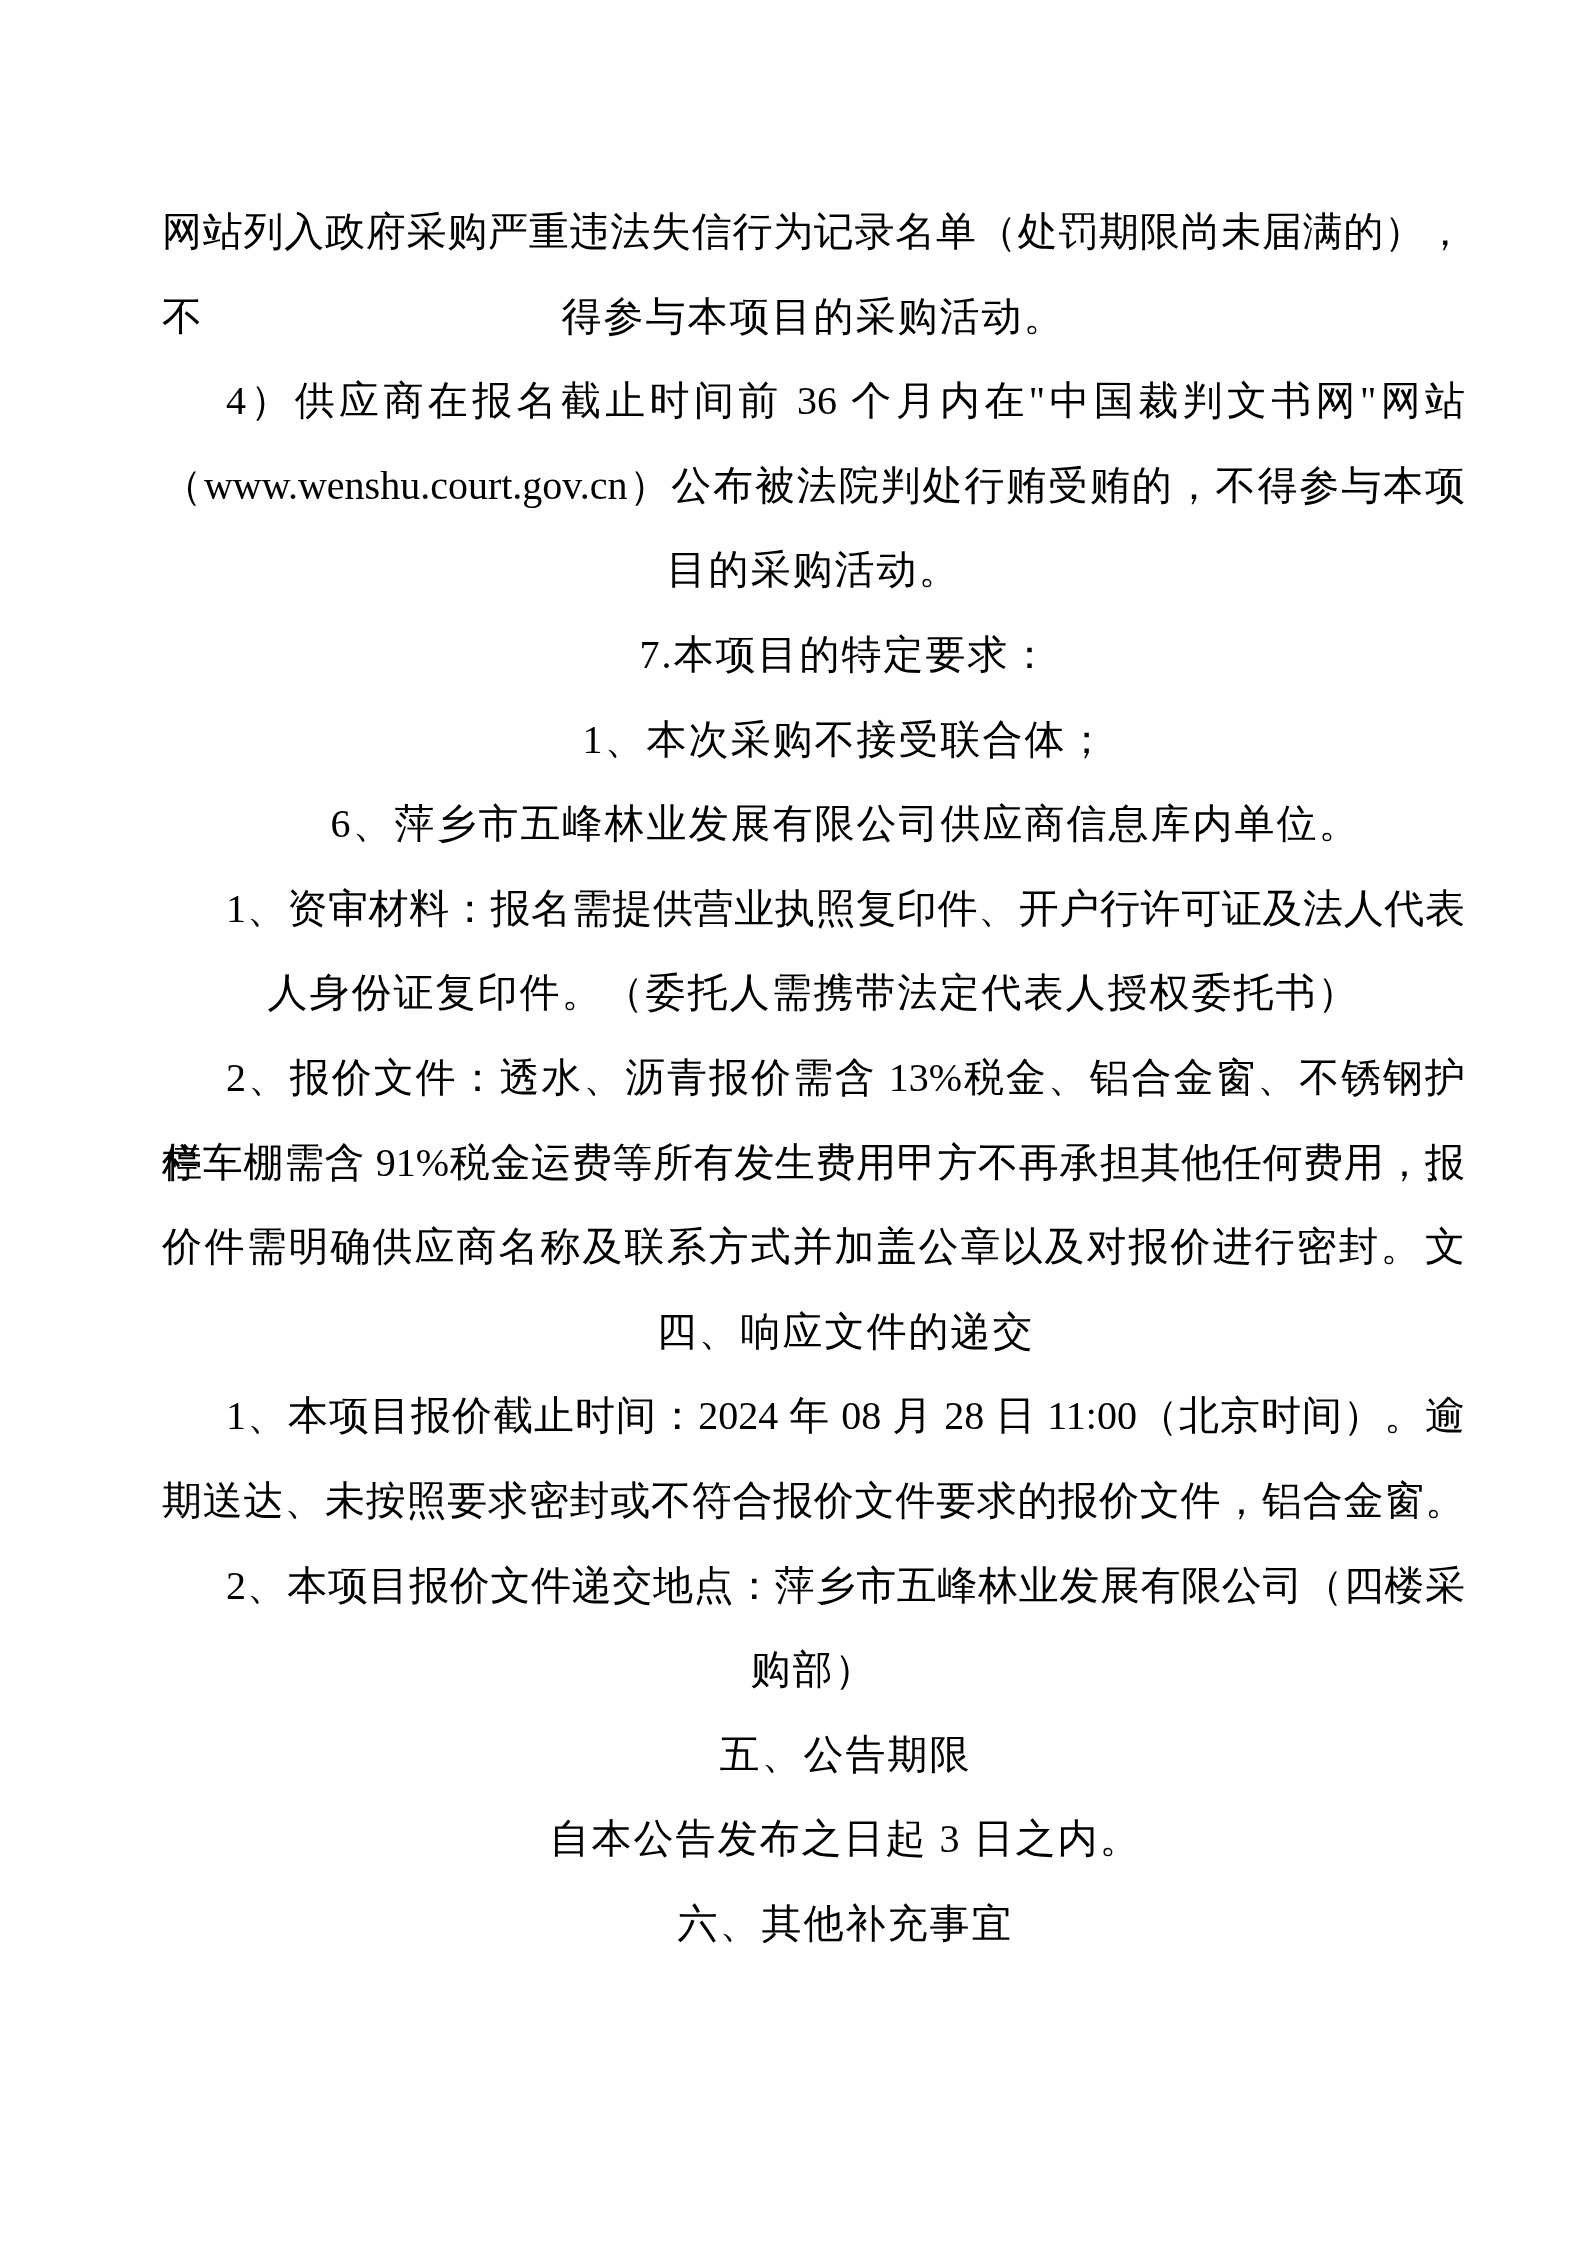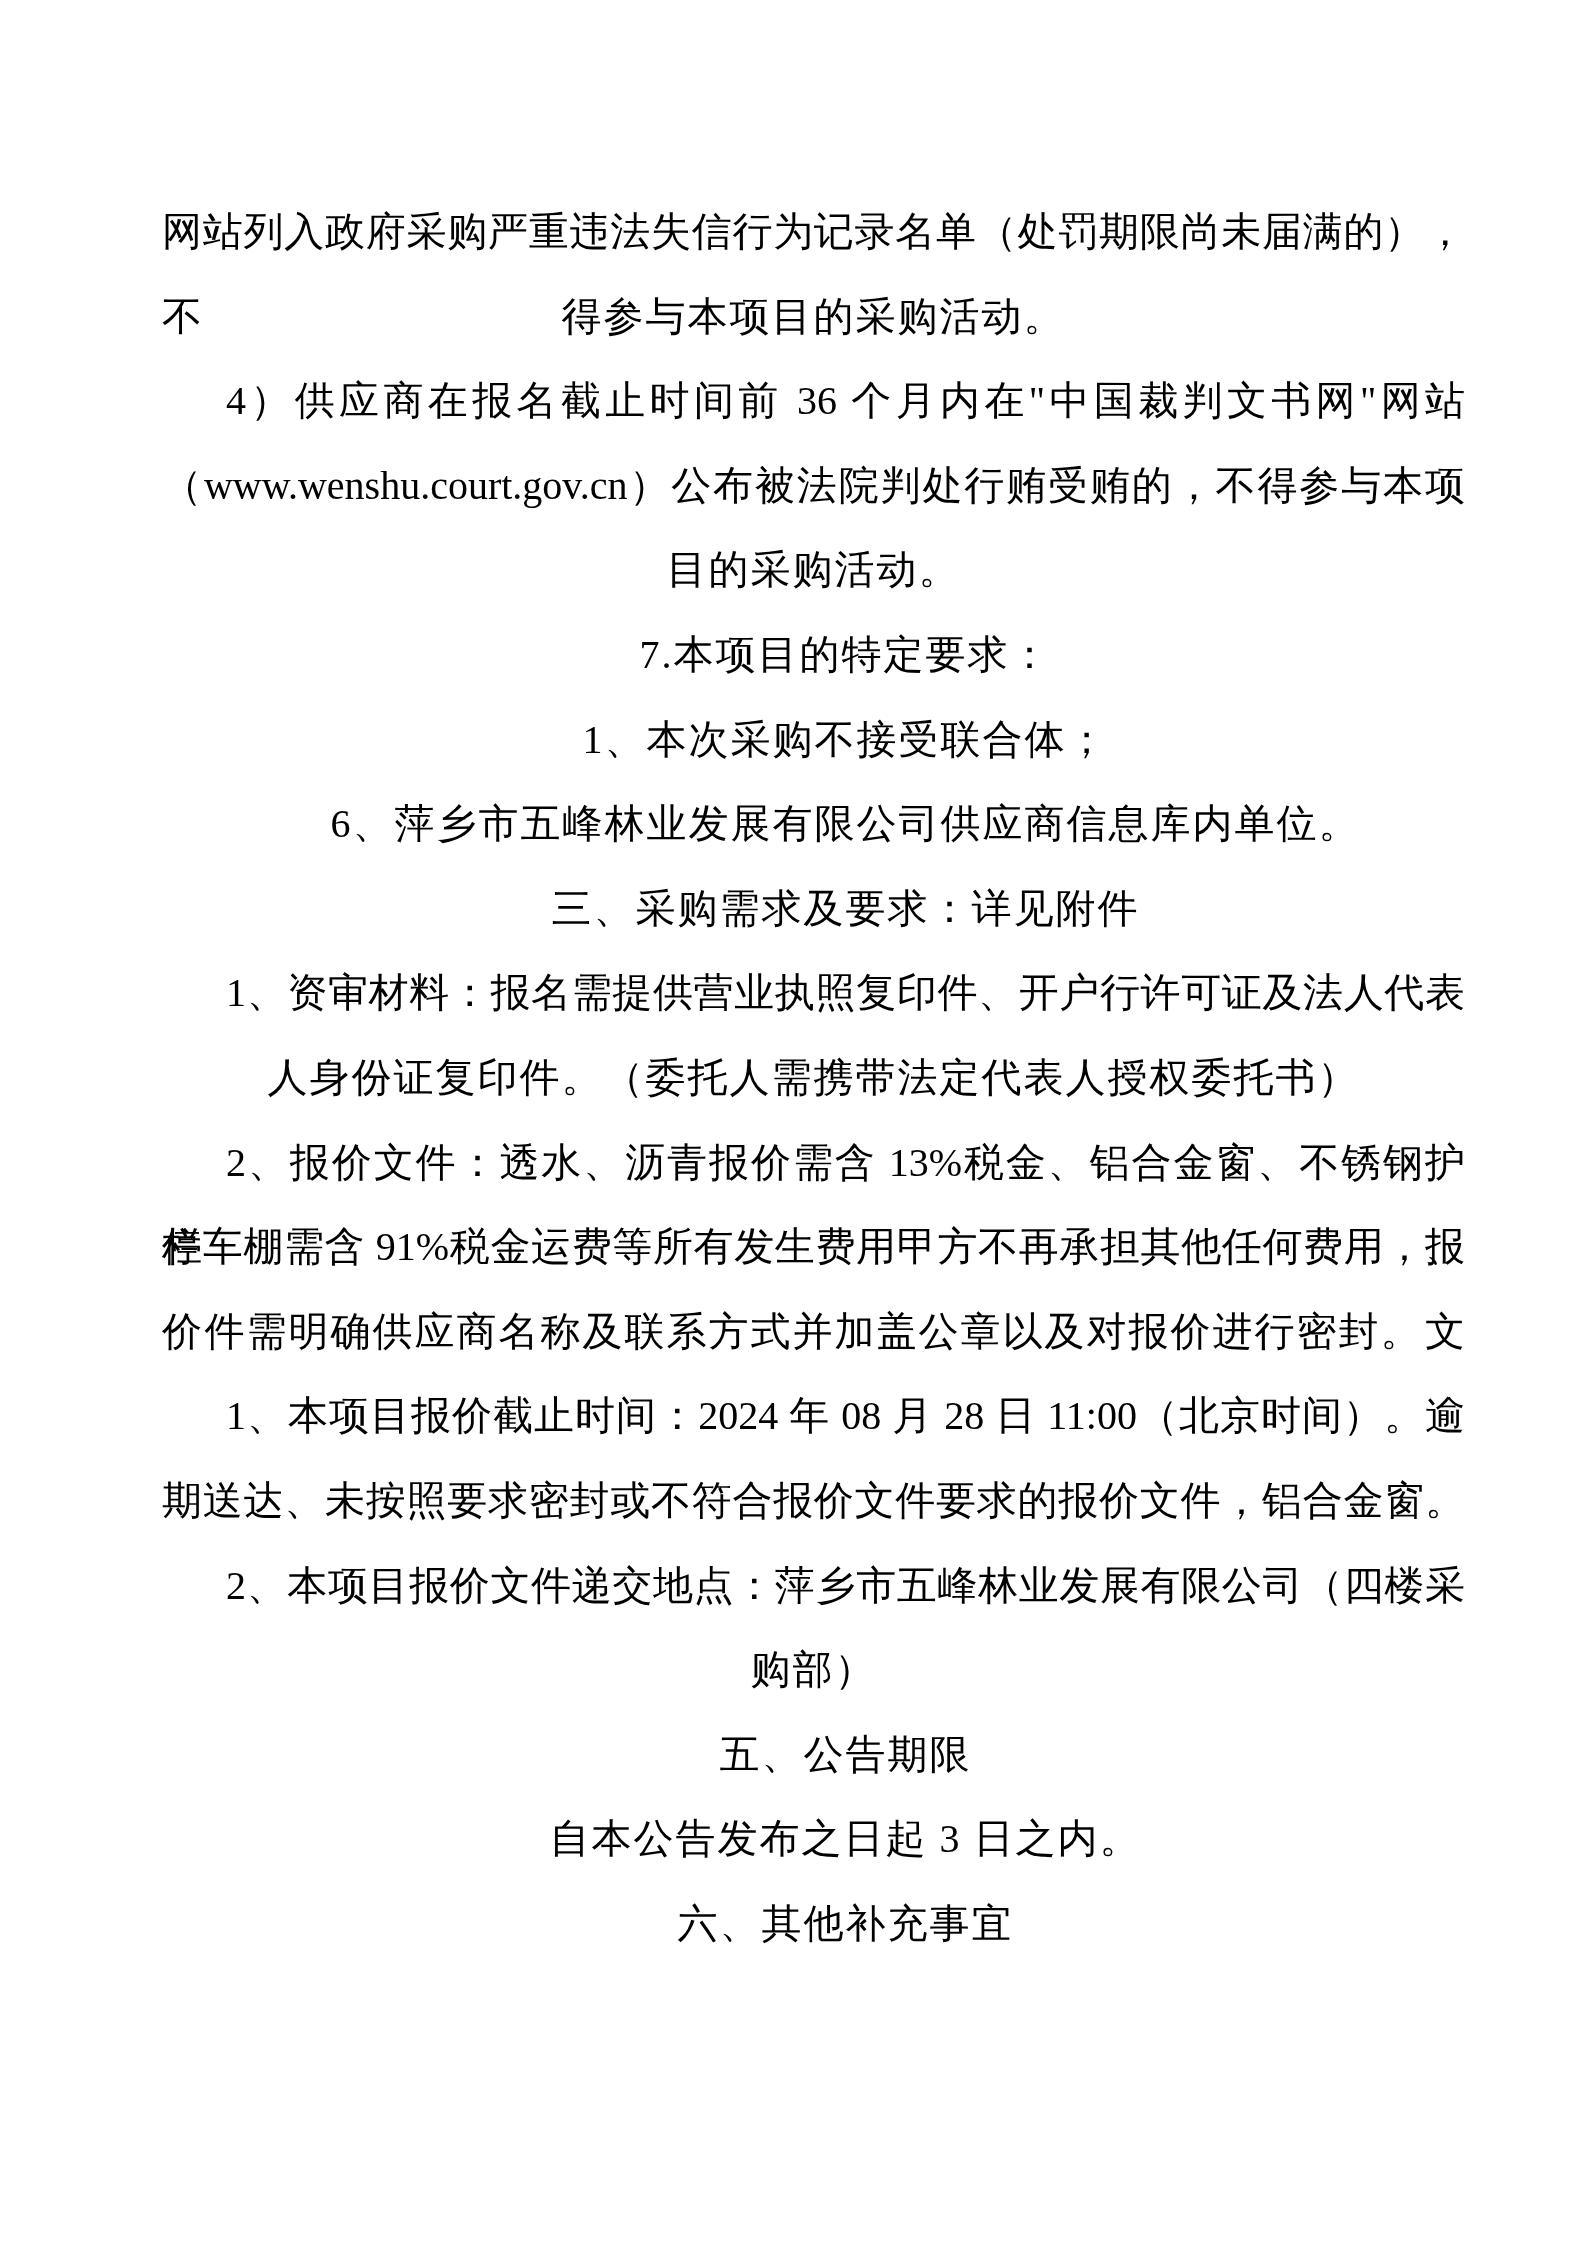--- a/index.html
+++ b/index.html
@@ -52,26 +52,26 @@
   <div class="content">
 
   <div class="line stretch">网站列入政府采购严重违法失信行为记录名单（处罚期限尚未届满的），不</div>
       <div class="line">得参与本项目的采购活动。</div>
       <div class="line indent stretch">4）供应商在报名截止时间前 36 个月内在"中国裁判文书网"网站</div>
       <div class="line stretch">（www.wenshu.court.gov.cn）公布被法院判处行贿受贿的，不得参与本项</div>
       <div class="line">目的采购活动。</div>
       <div class="line indent">7.本项目的特定要求：</div>
       <div class="line indent">1、本次采购不接受联合体；</div>
       <div class="line indent">6、萍乡市五峰林业发展有限公司供应商信息库内单位。</div>
-      <div class="line indent">三、采购需求及要求：详见附件</div>
       <div class="line indent stretch">1、资审材料：报名需提供营业执照复印件、开户行许可证及法人代表</div>
       <div class="line">人身份证复印件。（委托人需携带法定代表人授权委托书）</div>
       <div class="line indent stretch">2、报价文件：透水、沥青报价需含 13%税金、铝合金窗、不锈钢护栏、</div>
       <div class="line stretch">停车棚需含 91%税金运费等所有发生费用甲方不再承担其他任何费用，报价文</div>
       <div class="line">件需明确供应商名称及联系方式并加盖公章以及对报价进行密封。</div>
+      <div class="line indent">四、响应文件的递交</div>
       <div class="line indent stretch">1、本项目报价截止时间：2024 年 08 月 28 日 11:00（北京时间）。逾</div>
       <div class="line stretch">期送达、未按照要求密封或不符合报价文件要求的报价文件，铝合金窗。</div>
       <div class="line indent stretch">2、本项目报价文件递交地点：萍乡市五峰林业发展有限公司（四楼采</div>
       <div class="line">购部）</div>
       <div class="line indent">五、公告期限</div>
       <div class="line indent">自本公告发布之日起 3 日之内。</div>
       <div class="line indent">六、其他补充事宜</div>
     </div>
 </div>
 

